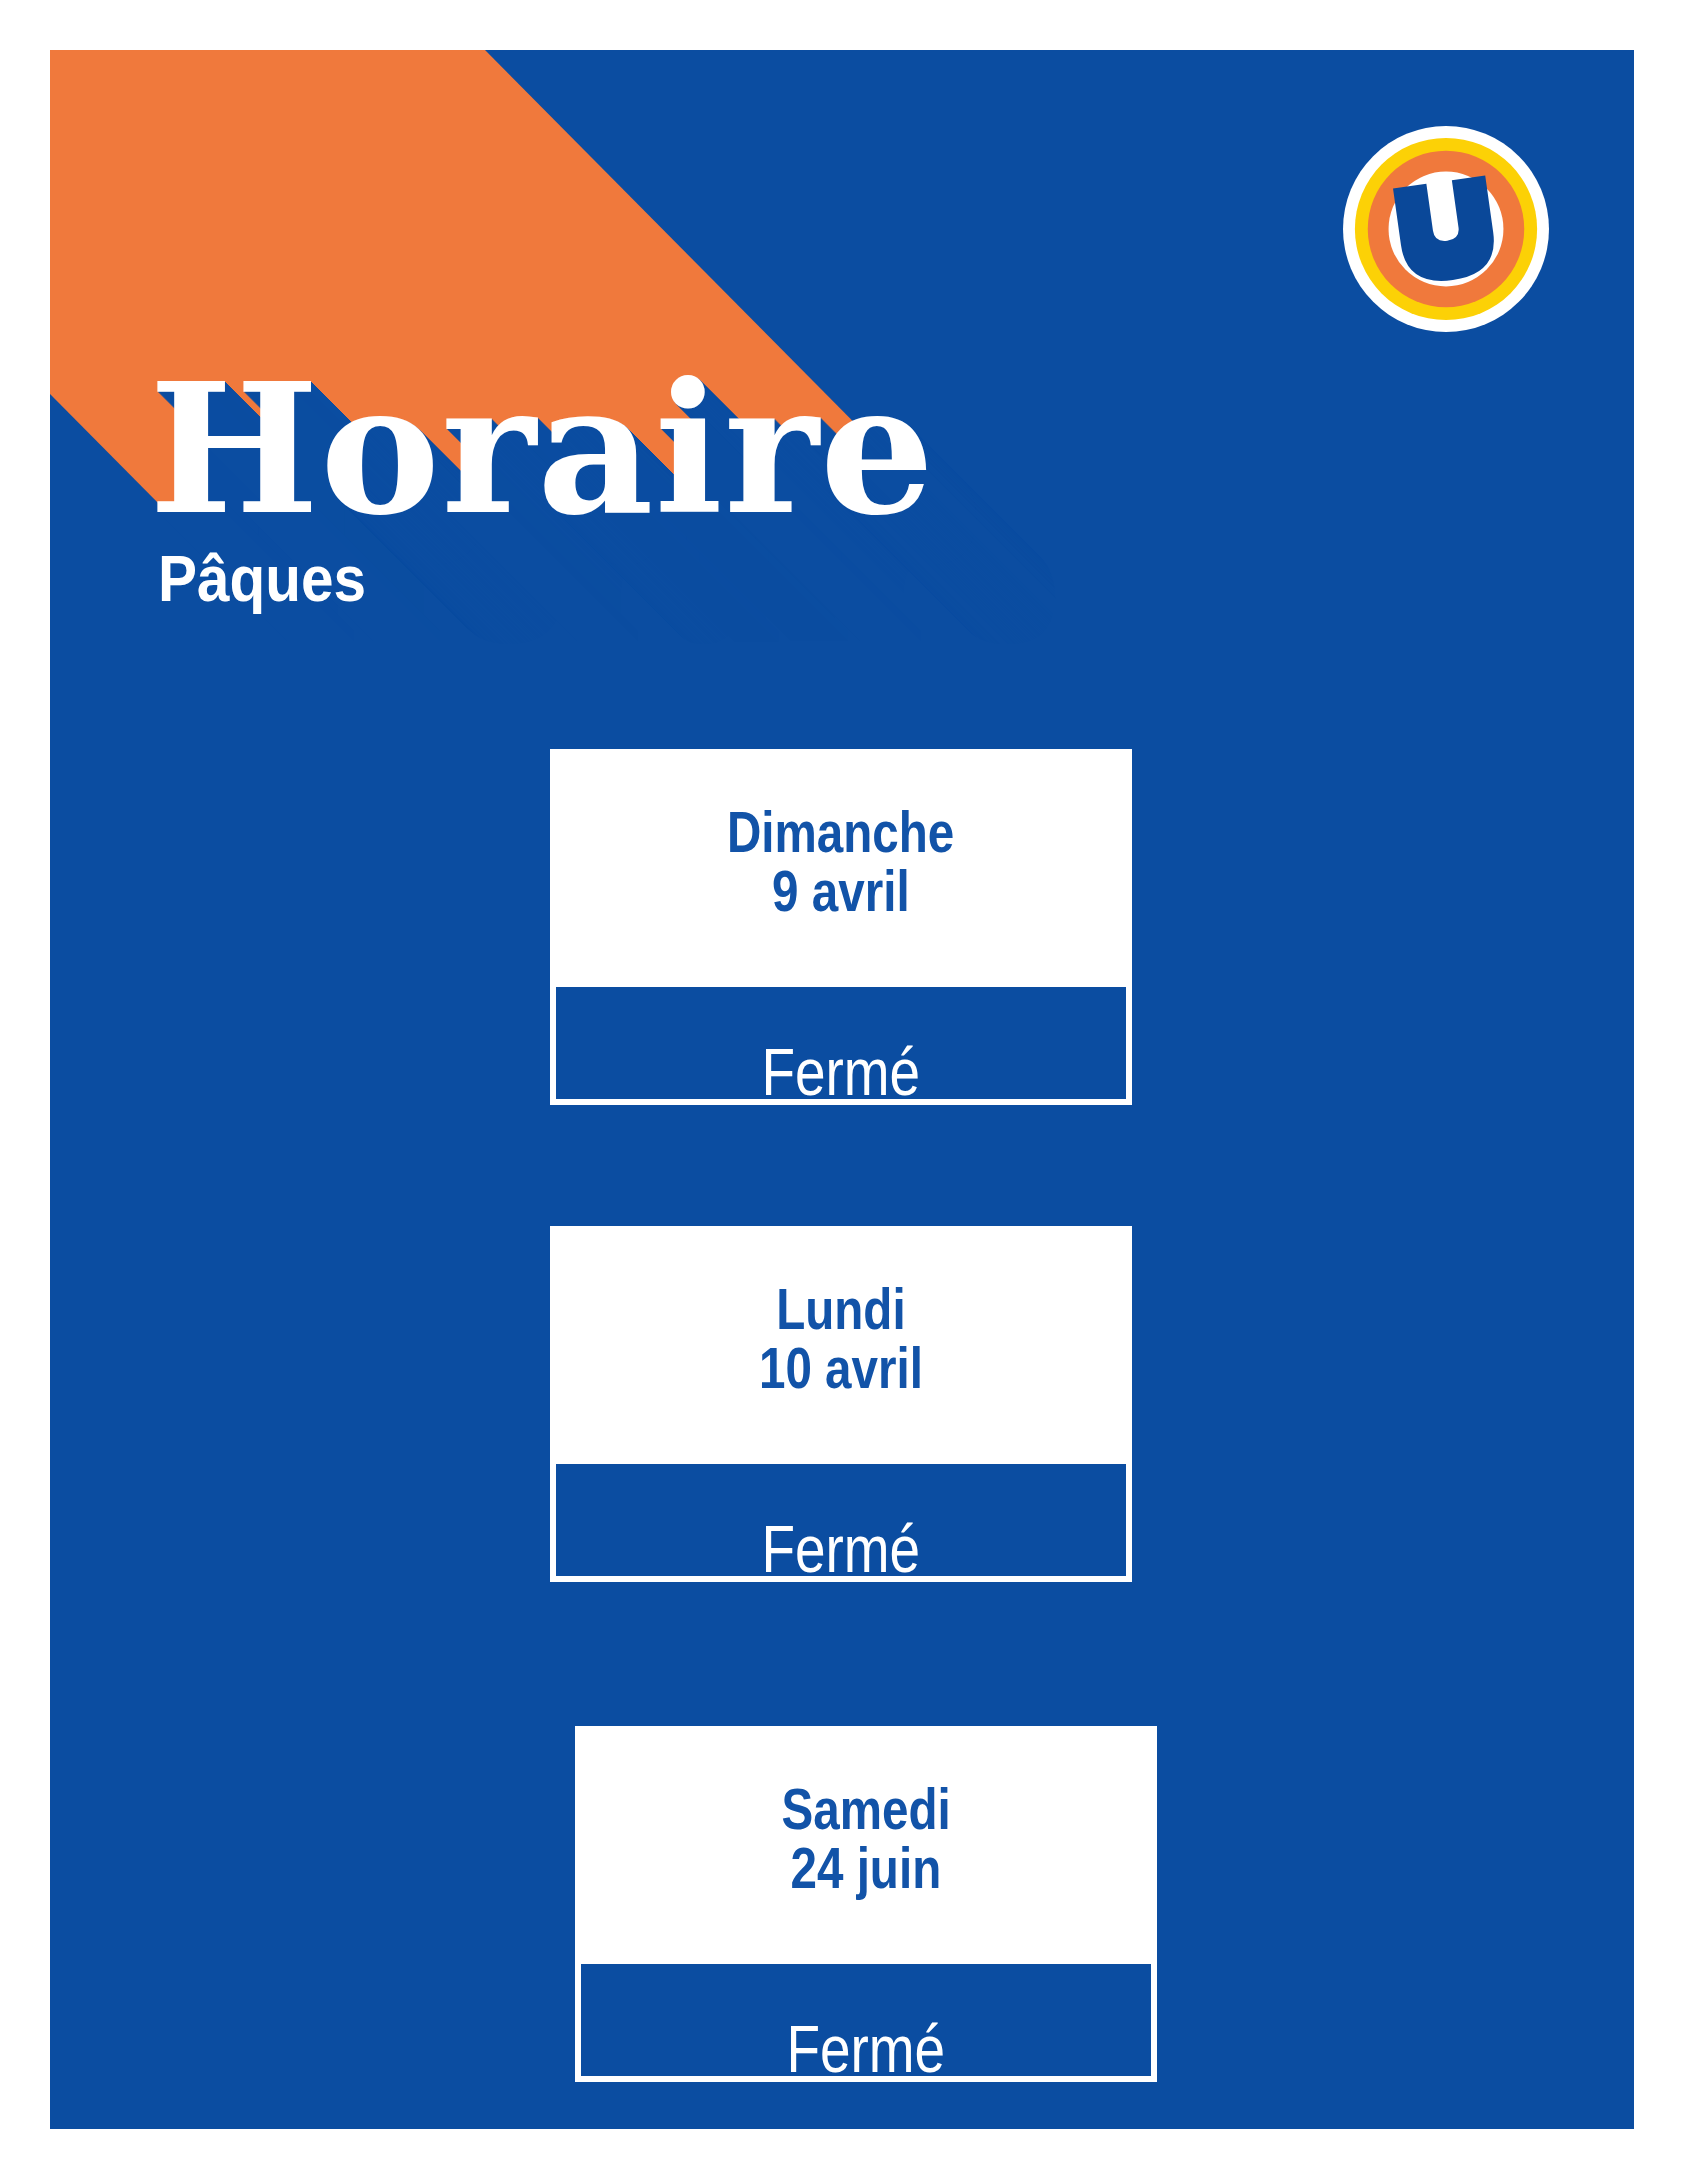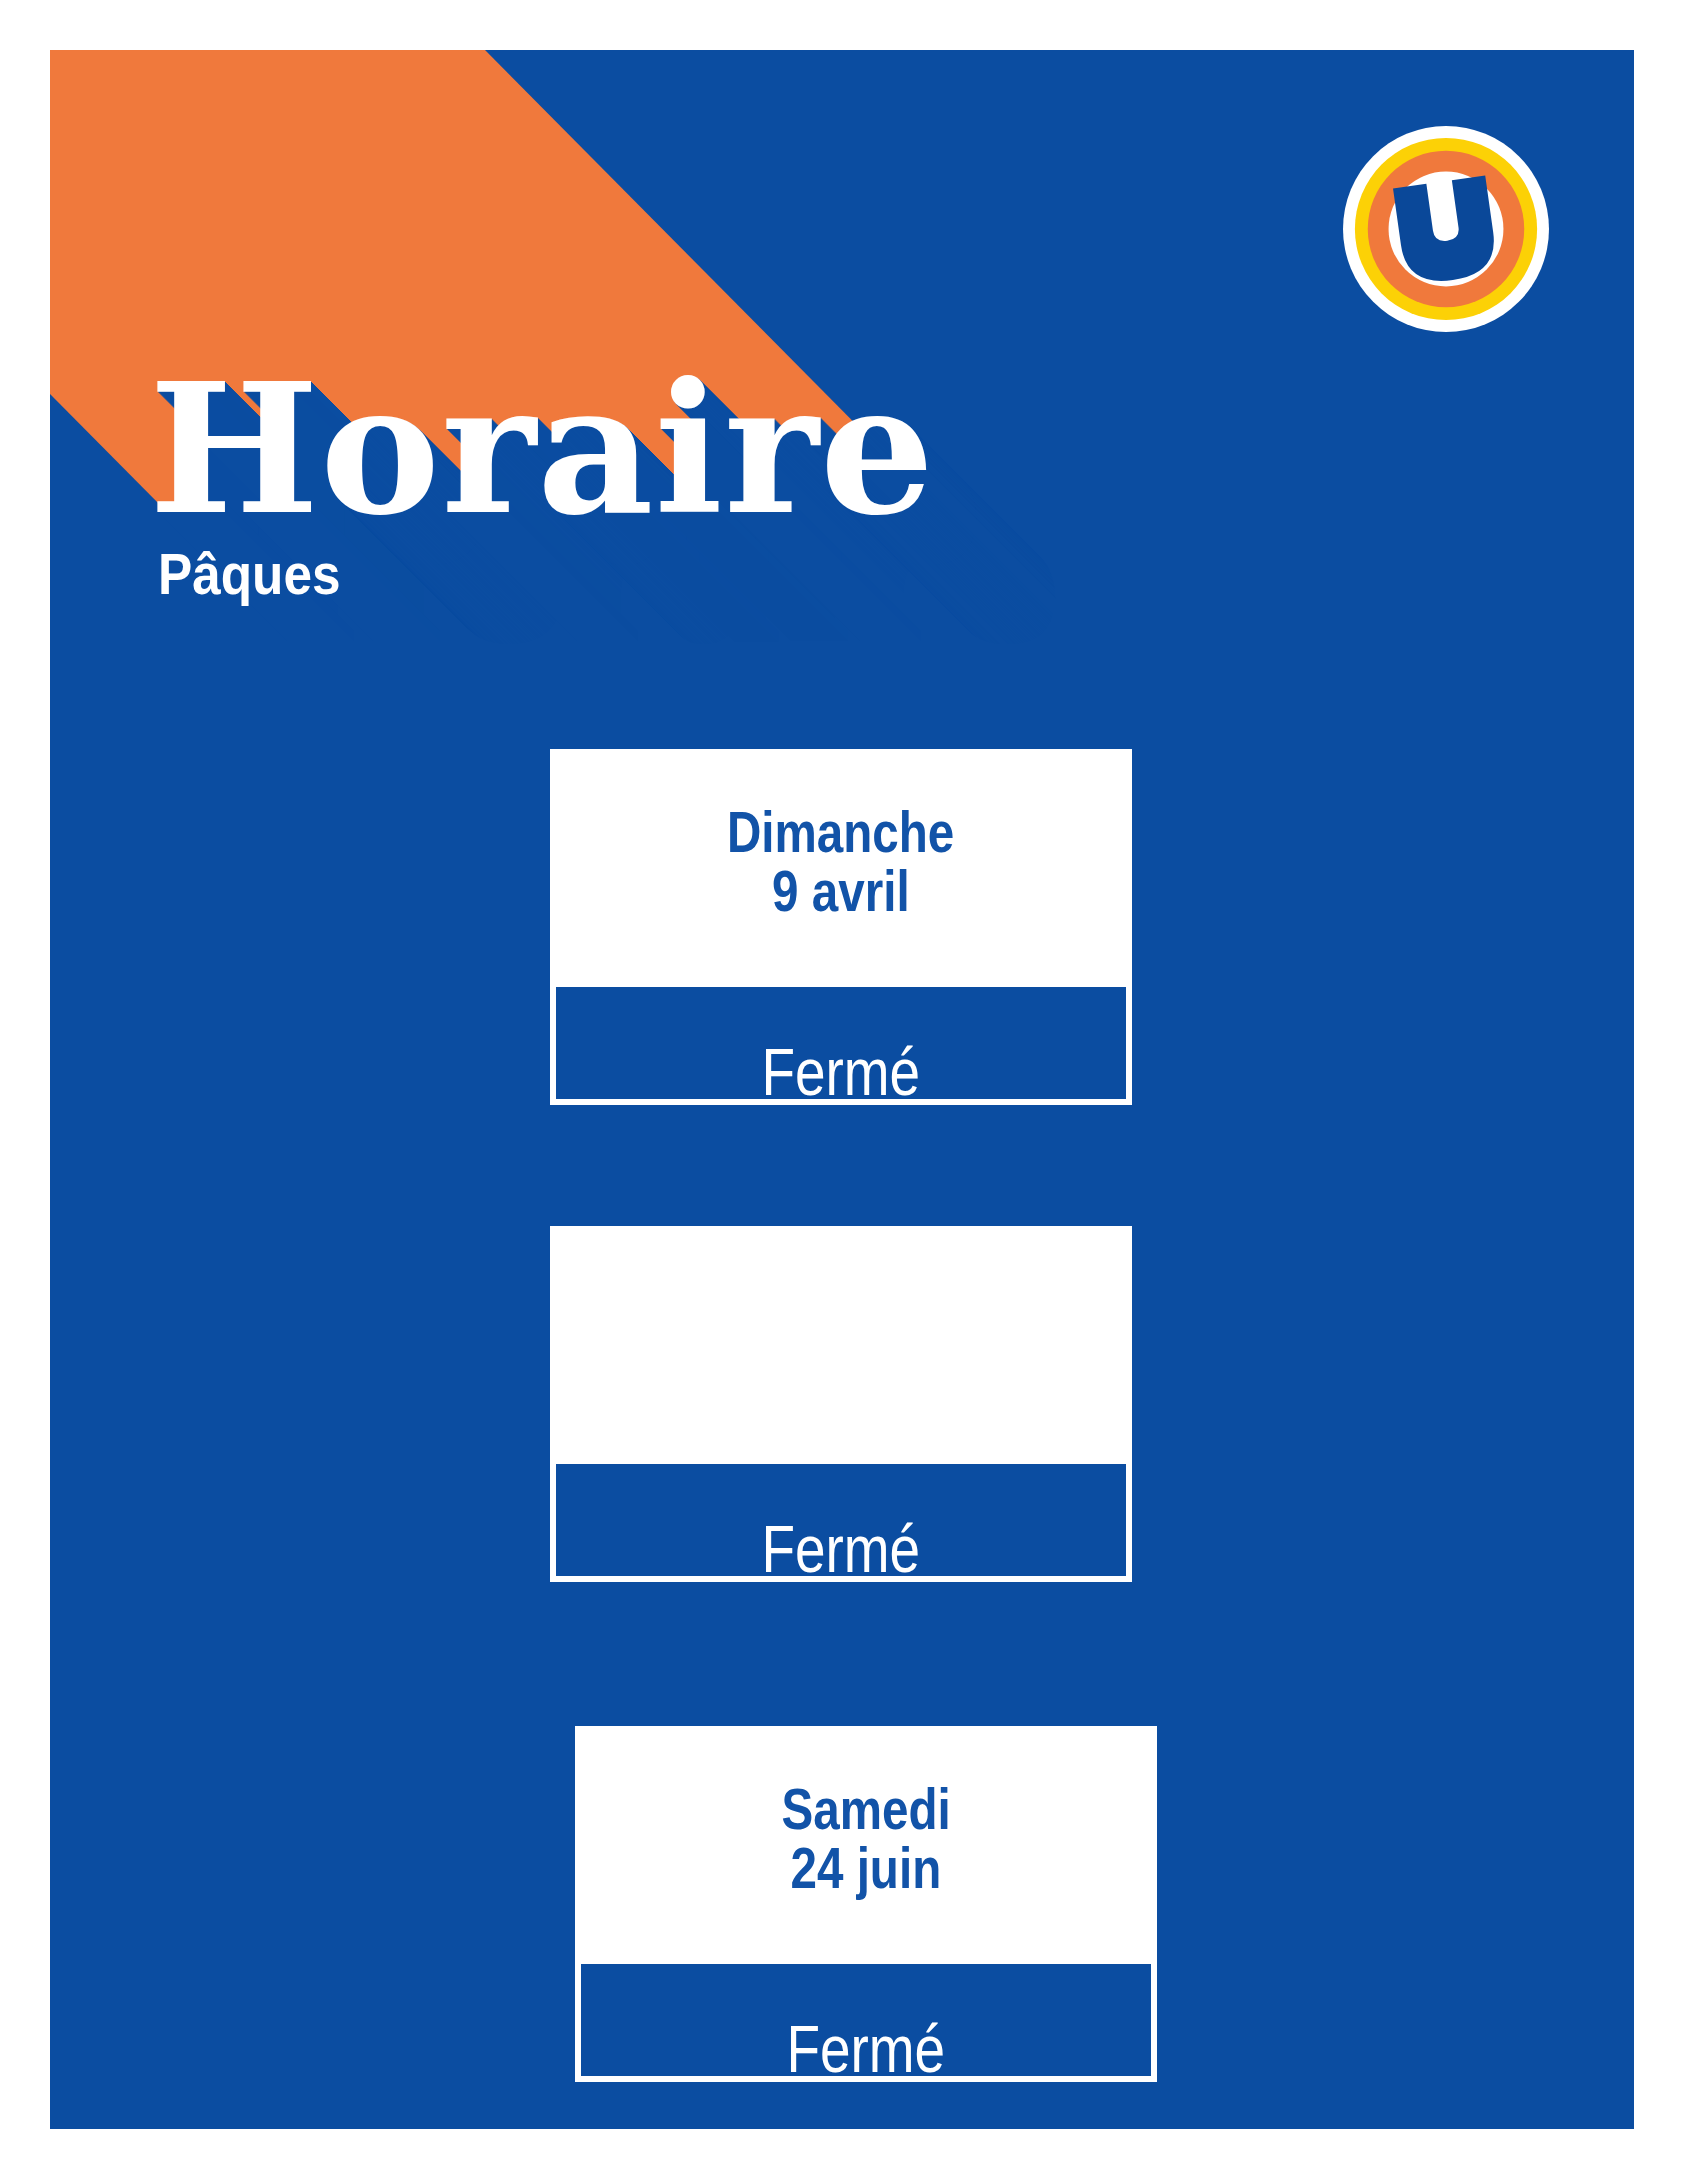--- a/index.html
+++ b/index.html
@@ -33,21 +33,21 @@
     font-weight:700;
     font-size:180px;line-height:1;
     letter-spacing:1px;
     color:var(--white);
     z-index:2;
     white-space:nowrap;
     text-align:center;
   }
   .subtitle{
     position:absolute;left:158px;top:546px;
-    font-size:57px;line-height:1;
+    font-size:65px;line-height:1;
     font-weight:700;
     color:var(--white);
     z-index:3;
     white-space:nowrap;
   }
   .condL{display:inline-block;transform:scaleX(0.90);transform-origin:0 50%;}
   .cond{display:inline-block;transform:scaleX(0.82);transform-origin:50% 50%;}
   .logo{
     position:absolute;left:1343px;top:126px;width:206px;height:206px;
     z-index:2;
@@ -103,20 +103,24 @@
   <div class="card-dates">
     <span class="cond">Dimanche</span>
     <span class="cond">9 avril</span>
   </div>
   <div class="card-band">
     <span class="cond">Fermé</span>
   </div>
 </div>
 
 <div class="card card-2">
+  <div class="card-dates">
+    <span class="cond">Lundi</span>
+    <span class="cond">10 avril</span>
+  </div>
   <div class="card-band">
     <span class="cond">Fermé</span>
   </div>
 </div>
 
 <div class="card card-3">
   <div class="card-dates">
     <span class="cond">Samedi</span>
     <span class="cond">24 juin</span>
   </div>

